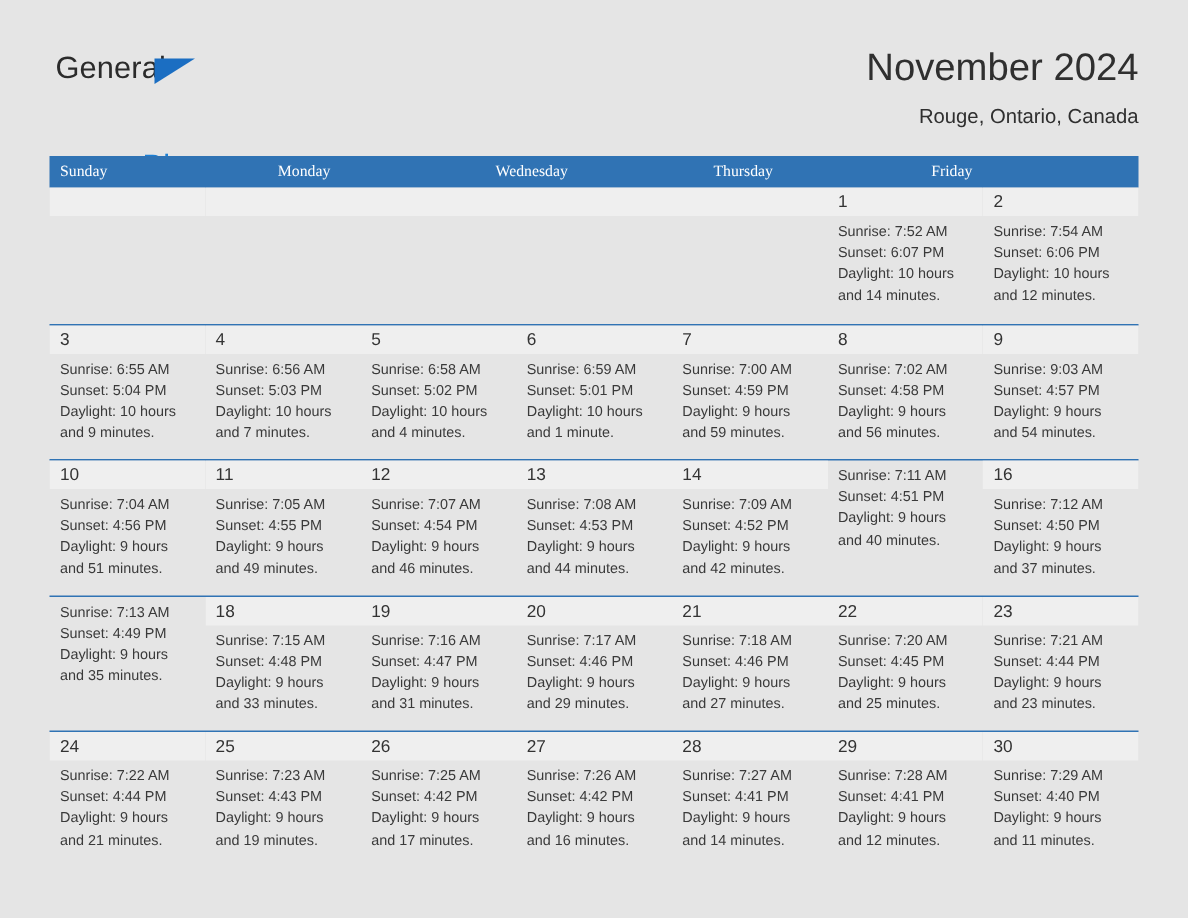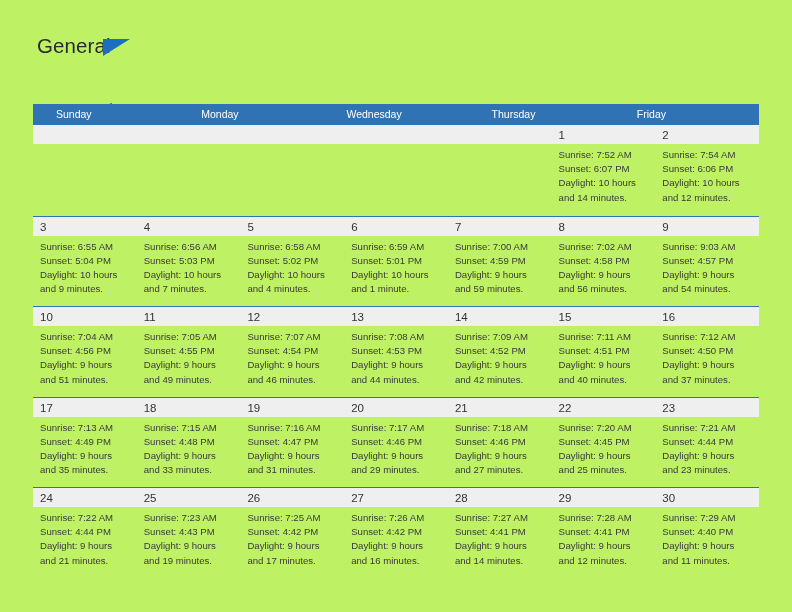--- a/index.html
+++ b/index.html
@@ -8,21 +8,21 @@
     width: 792px;
     height: 612px;
     background: #fdfdfd;
     font-family: "Liberation Sans", sans-serif;
     -webkit-font-smoothing: antialiased;
   }
   #page {
     position: relative;
     width: 792px;
     height: 612px;
-    background: #bef264;
+    background: #e5e5e5;
     overflow: hidden;
   }
 
   
   .page-header {
     position: absolute;
     left: 33px;
     top: 30px;
     right: 33px;
     height: 68px;
@@ -93,23 +93,24 @@
   .weekday-row {
     display: flex;
     background: #3073b4;
     height: 21px;
   }
   .weekday {
     flex: 1 1 0;
     color: #ffffff;
     font-size: 10.5px;
     line-height: 21px;
-    padding-left: 23px;
+    padding-left: 7px;
     box-sizing: border-box;
     white-space: nowrap;
+    font-family: Liberation Serif, serif;
   }
   .week-row {
     display: flex;
     height: 90.5px;
     border-top: 1.6px solid #3073b4;
     box-sizing: border-box;
   }
   .week-row:first-of-type {
     border-top: none;
   }
@@ -145,20 +146,24 @@
 <div id="page">
 
   <div class="page-header">
 
     <div class="brand">
       <span class="brand-general">General</span>
       <span class="brand-tri"></span>
       <span class="brand-blue">Blue</span>
     </div>
 
+    <div class="title-block">
+      <div class="cal-title">November 2024</div>
+      <div class="cal-subtitle">Rouge, Ontario, Canada</div>
+    </div>
 
   </div>
 
   <div class="calendar">
 
     <div class="weekday-row">
       <div class="weekday">Sunday</div>
       <div class="weekday">Monday</div>
       <div class="weekday">Wednesday</div>
       <div class="weekday">Thursday</div>
@@ -306,41 +311,39 @@
           <div class="day-cell">
             <div class="day-band"><span class="day-num">14</span></div>
             <div class="day-info">
               <div>Sunrise: 7:09 AM</div>
               <div>Sunset: 4:52 PM</div>
               <div>Daylight: 9 hours</div>
               <div>and 42 minutes.</div>
             </div>
           </div>
           <div class="day-cell">
-            <div class="day-band"><span class="day-num">15</span></div>
             <div class="day-info">
               <div>Sunrise: 7:11 AM</div>
               <div>Sunset: 4:51 PM</div>
               <div>Daylight: 9 hours</div>
               <div>and 40 minutes.</div>
             </div>
           </div>
           <div class="day-cell">
             <div class="day-band"><span class="day-num">16</span></div>
             <div class="day-info">
               <div>Sunrise: 7:12 AM</div>
               <div>Sunset: 4:50 PM</div>
               <div>Daylight: 9 hours</div>
               <div>and 37 minutes.</div>
             </div>
           </div>
         </div>
         <div class="week-row">
           <div class="day-cell">
-            <div class="day-band"><span class="day-num">17</span></div>
             <div class="day-info">
               <div>Sunrise: 7:13 AM</div>
               <div>Sunset: 4:49 PM</div>
               <div>Daylight: 9 hours</div>
               <div>and 35 minutes.</div>
             </div>
           </div>
           <div class="day-cell">
             <div class="day-band"><span class="day-num">18</span></div>
             <div class="day-info">

